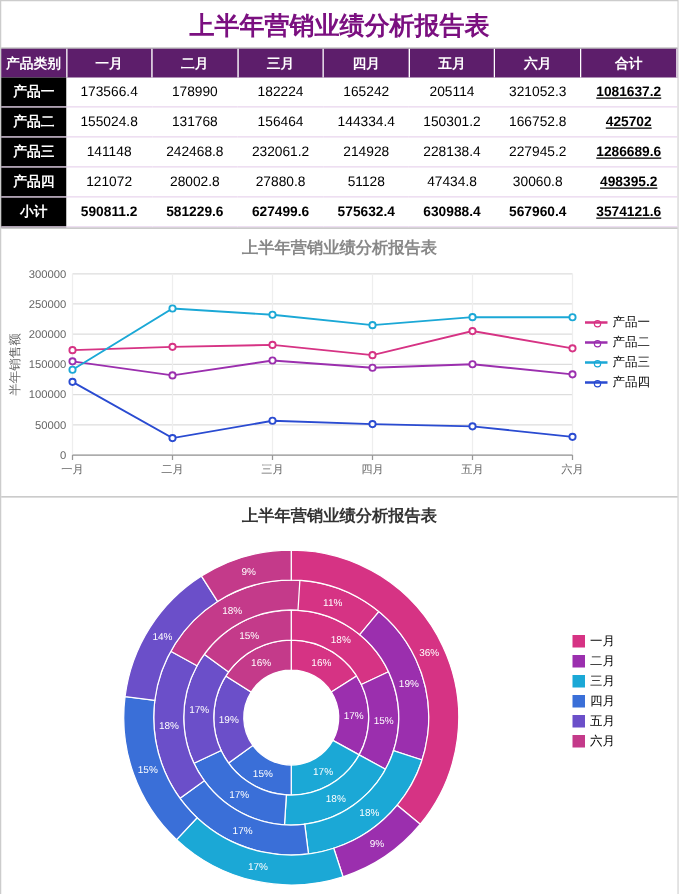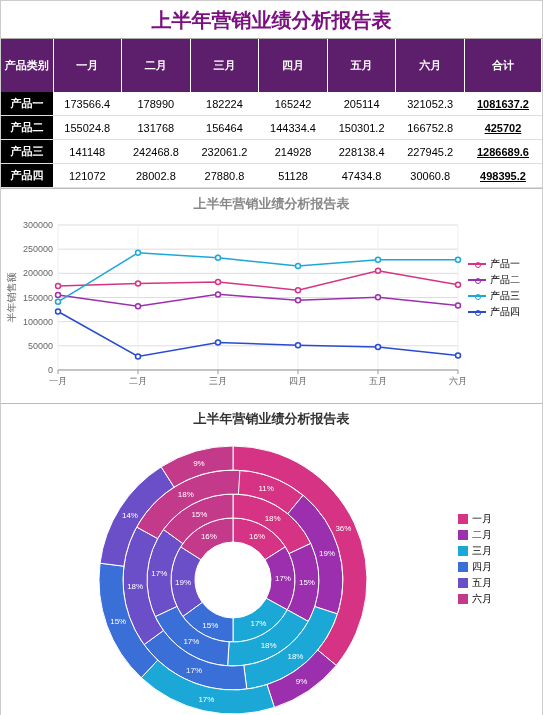--- a/index.html
+++ b/index.html
@@ -1,20 +1,20 @@
 <!DOCTYPE html>
 <html><head>
 <meta charset="utf-8">
 <style>
   * { box-sizing: border-box; margin: 0; padding: 0; }
   body { font-family: "Microsoft YaHei", Arial, sans-serif; width: 543px; background: #fff; }
   .page { border: 1px solid #ccc; }
   .title { color: #7b1080; font-weight: bold; font-size: 20px; text-align: center; padding: 6px 0 4px; border-bottom: 1px solid #aaa; }
   table.data { width: 100%; border-collapse: collapse; font-size: 11px; }
-  table.data th { background: #5d1e6b; color: #fff; font-weight: bold; padding: 19px 2px; text-align: center; border-right: 1px solid #fff; }
+  table.data th { background: #5d1e6b; color: #fff; font-weight: bold; padding: 4px 2px; text-align: center; border-right: 1px solid #fff; }
   table.data td { padding: 4px 2px; text-align: center; border-bottom: 1px solid #e9d5ee; }
   table.data td.rowhdr { background: #000; color: #fff; font-weight: bold; width: 52px; }
   table.data td.total { font-weight: bold; text-decoration: underline; }
   table.data tr.subtotal td { font-weight: bold; }
   .chart-block { border-top: 1px solid #bbb; padding: 4px 2px 8px; }
   .chart-title { text-align: center; color: #888; font-size: 13px; font-weight: bold; margin: 2px 0 2px; }
   .line-wrap { display: flex; align-items: flex-start; }
   svg.linechart { display: block; }
   .legend { font-size: 10px; padding: 40px 4px 0 0; }
   .legend-row { display: flex; align-items: center; margin: 2px 0; white-space: nowrap; }
@@ -80,20 +80,30 @@
         </tr>
         <tr>
           <td class="rowhdr">产品四</td>
           <td>121072</td>
           <td>28002.8</td>
           <td>27880.8</td>
           <td>51128</td>
           <td>47434.8</td>
           <td>30060.8</td>
           <td class="total">498395.2</td>
+        </tr>
+        <tr class="subtotal">
+          <td class="rowhdr">小计</td>
+          <td>590811.2</td>
+          <td>581229.6</td>
+          <td>627499.6</td>
+          <td>575632.4</td>
+          <td>630988.4</td>
+          <td>567960.4</td>
+          <td class="total">3574121.6</td>
         </tr>
       </tbody>
 </table>
 
 <div class="chart-block">
   <div class="chart-title">上半年营销业绩分析报告表</div>
   <div class="line-wrap">
     <svg class="linechart" id="line-svg" width="465" height="180">
           <line x1="55" x2="455" y1="155" y2="155" stroke="#ddd" stroke-width="1"></line>
           <text x="50" y="158" text-anchor="end" class="axis-label">0</text>

